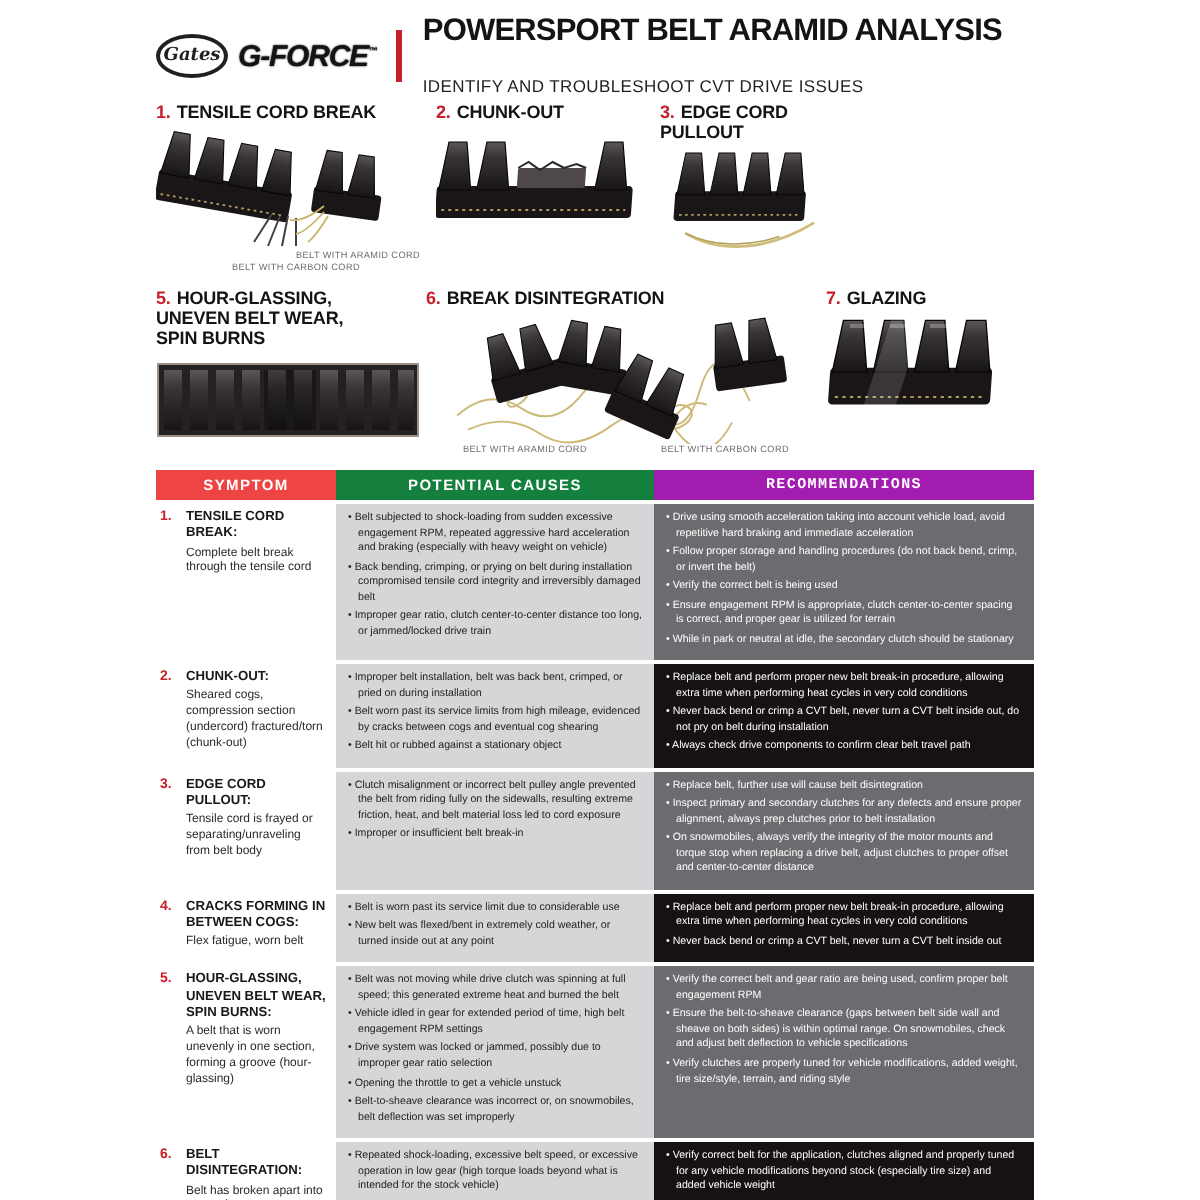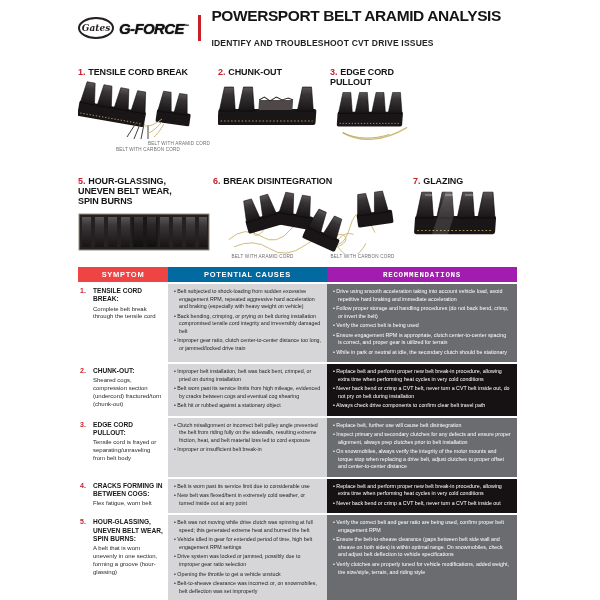--- a/index.html
+++ b/index.html
@@ -10,41 +10,41 @@
   
   .hdr{display:flex;align-items:center;padding-top:12px;height:32px;}
   .gates-oval{flex:none;width:32px;height:18px;border:2px solid #231f20;border-radius:50%;
               display:flex;align-items:center;justify-content:center;
               font-family:"DejaVu Serif",serif;font-style:italic;font-weight:700;font-size:9px;color:#231f20;}
   .gforce{margin-left:5px;font-size:15px;font-weight:900;font-style:italic;letter-spacing:-0.6px;
           color:#141414;text-shadow:0 0 1px #000;}
   .gforce .tm{font-size:5px;vertical-align:super;font-style:normal;}
   .hdr-divider{width:3px;height:26px;background:#c8202a;margin:0 10px;}
   .title{font-size:15.5px;font-weight:800;color:#161314;letter-spacing:-0.4px;line-height:1;}
-  .subtitle{font-size:8.5px;font-weight:700;color:#231f20;margin-top:14px;letter-spacing:0.2px;}
+  .subtitle{font-size:8.5px;font-weight:400;color:#231f20;margin-top:14px;letter-spacing:0.2px;}
 
   
-  .fail-row{display:flex;margin-top:23px;}
+  .fail-row{display:flex;margin-top:7px;}
   .fail-item{position:relative;}
   .fail-label{font-size:9px;font-weight:800;color:#141414;line-height:1.12;white-space:pre-line;
               letter-spacing:-0.1px;}
   .fail-num{color:#c8202a;margin-right:3px;}
   .belt-svg{display:block;margin-top:2px;}
   .belt-caption{font-size:4.6px;color:#6d6d6d;letter-spacing:0.2px;line-height:1.3;}
   .cap-right{text-align:right;padding-right:8px;}
   .cap-center{text-align:center;}
   .cap-pair{display:flex;justify-content:space-around;}
 
   
   .table{margin-top:7px;width:439px;}
   .t-hdr{display:grid;grid-template-columns:90px 159px 190px;column-gap:0;}
   .hc{height:15px;display:flex;align-items:center;justify-content:center;color:#fff;
       font-size:7.5px;font-weight:800;letter-spacing:0.7px;}
   .hc-sym{background:#ef4444;}
-  .hc-causes{background:#0369a1;}
+  .hc-causes{background:#15803d;}
   .hc-recs{background:#a21caf;font-family:Liberation Mono, monospace;}
   .t-row{display:grid;grid-template-columns:90px 159px 190px;margin-top:2px;}
   .sym{padding:3px 4px 3px 0;display:flex;background:#fff;}
   .sym-num{color:#c8202a;font-weight:800;font-size:7px;width:13px;padding-left:2px;flex:none;}
   .sym-title{font-weight:800;font-size:6.6px;color:#18181a;line-height:1.25;}
   .sym-desc{font-size:6px;color:#2a2a2c;margin-top:2px;line-height:1.3;}
   .causes{background:#d6d6d8;padding:4px 6px;}
   .recs{padding:4px 6px;color:#fff;}
   .recs.gray{background:#6b6c6f;}
   .recs.black{background:#161213;}

